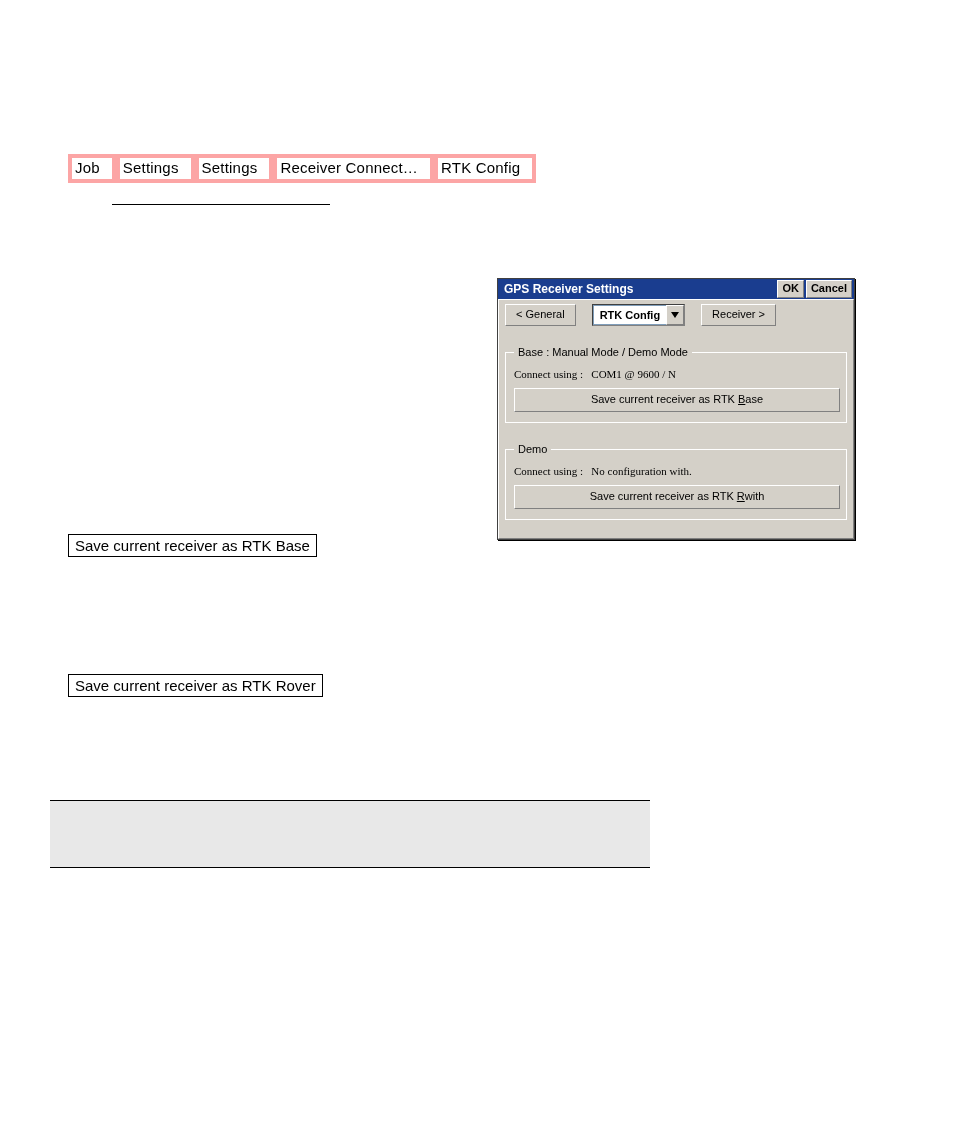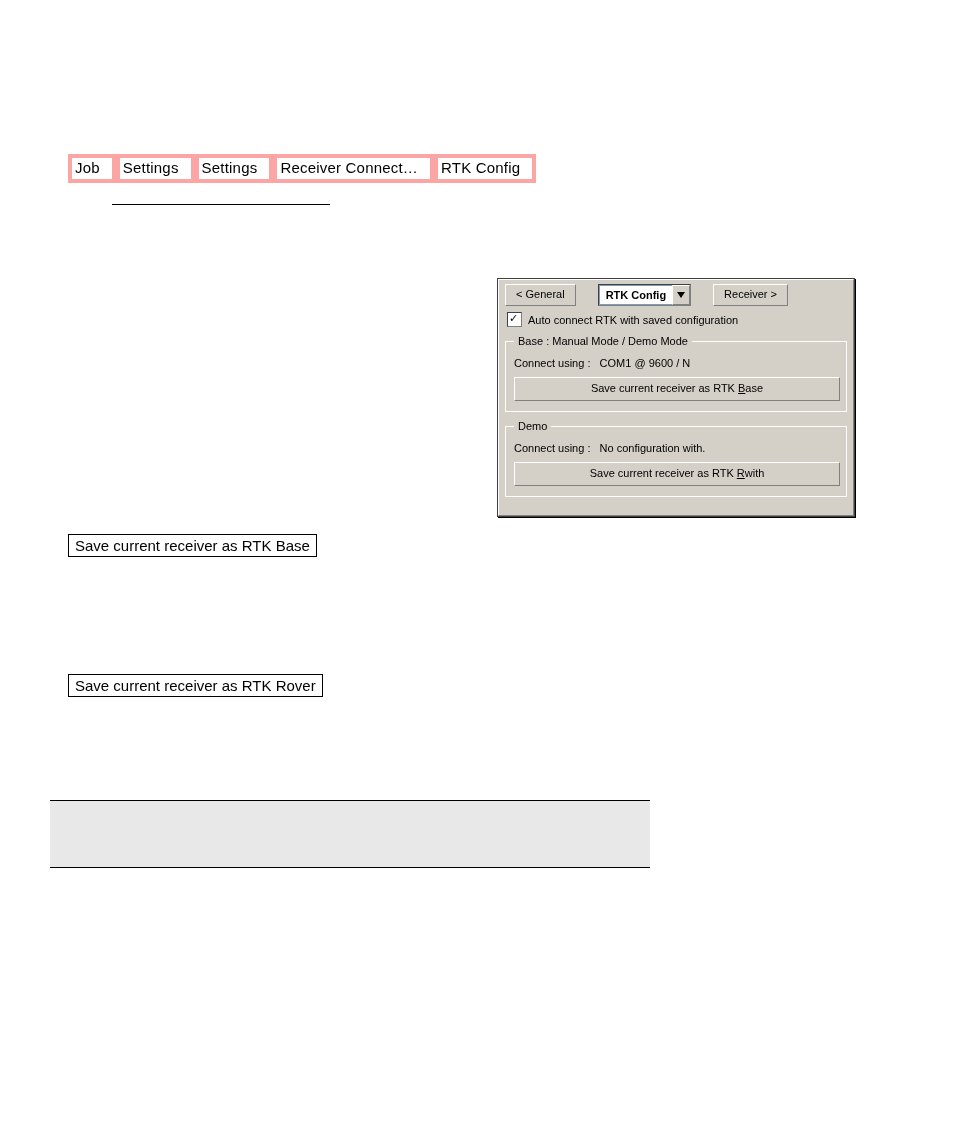--- a/index.html
+++ b/index.html
@@ -24,43 +24,43 @@
 
   
   .dialog{position:absolute;left:497px;top:278px;width:356px;font-family:Tahoma,Verdana,sans-serif;font-size:11px;color:#000;
           border:1px solid #404040;box-shadow:1px 1px 0 #000;}
   .titlebar{background:linear-gradient(#1a3d8f,#1a3d8f);color:#fff;display:flex;align-items:center;height:20px;
             padding:0 2px 0 6px;font-weight:bold;font-size:12px;}
   .titlebar .title{flex:1;}
   .tb-btn{background:#d4d0c8;color:#000;font-weight:bold;font-size:11px;border:1px solid #808080;
           border-top-color:#fff;border-left-color:#fff;height:16px;line-height:14px;padding:0 4px;margin-left:2px;cursor:pointer;}
   .client{background:#d4d0c8;border:1px solid #fff;border-right-color:#808080;border-bottom-color:#808080;padding:4px 6px 10px 6px;}
-  .tabrow{display:flex;align-items:center;gap:22px;margin-bottom:6px;}
+  .tabrow{display:flex;align-items:center;gap:16px;margin-bottom:6px;}
   .tab-btn{flex:0 0 auto;background:#d4d0c8;border:1px solid #808080;border-top-color:#fff;border-left-color:#fff;
            height:20px;line-height:18px;padding:0 10px;font-size:11px;cursor:pointer;}
   .tab-combo{display:flex;align-items:center;border:1px solid #808080;height:20px;background:#d4d0c8;
              border-top-color:#404040;border-left-color:#404040;}
   .tab-combo .sel{background:#fff;padding:0 6px;height:18px;line-height:18px;font-weight:bold;border:1px solid #7f9db9;border-right:none;}
   .tab-combo .arrow{width:16px;height:18px;background:#d4d0c8;border:1px solid #808080;border-top-color:#fff;border-left-color:#fff;
                     display:flex;align-items:center;justify-content:center;}
   .tab-combo .arrow svg{width:8px;height:6px;}
 
   .chk-row{display:flex;align-items:center;gap:6px;margin:6px 0 6px 2px;}
   .chk{width:13px;height:13px;background:#fff;border:1px solid #808080;border-top-color:#404040;border-left-color:#404040;position:relative;}
   .chk.checked::after{content:"";position:absolute;left:2px;top:-1px;width:9px;height:9px;
     background:
       linear-gradient(45deg,transparent 45%,#000 45%,#000 55%,transparent 55%),
       linear-gradient(-45deg,transparent 45%,#000 45%,#000 55%,transparent 55%);}
   .chk.checked::after{content:"✓";font-size:11px;line-height:11px;left:1px;top:0;color:#000;background:none;}
 
-  fieldset.grp{border:1px solid #808080;margin:8px 0 8px 0;padding:8px 8px 10px 8px;position:relative;background:#d4d0c8;}
+  fieldset.grp{border:1px solid #808080;margin:20px 0 8px 0;padding:8px 8px 10px 8px;position:relative;background:#d4d0c8;}
   fieldset.grp{border-top-color:#fff;border-left-color:#fff;border:1px solid #808080;}
   fieldset.grp{border:1px groove #fff;}
   fieldset.grp legend{font-size:11px;padding:0 4px;background:#d4d0c8;}
-  .kv{margin:2px 0 8px 0;}
+  .kv{margin:2px 0 8px 0;font-family:Liberation Serif, serif;}
   .big-btn{display:block;width:100%;background:#d4d0c8;border:1px solid #808080;border-top-color:#fff;border-left-color:#fff;
            height:22px;line-height:20px;text-align:center;font-size:11px;cursor:pointer;}
   .u{text-decoration:underline;}
 </style>
 </head>
 <body>
 <div class="page">
 
   <div class="crumbs">
     <span class="crumb">Job</span>
@@ -75,39 +75,40 @@
   <span class="btn-inline b1">Save current receiver as RTK Base</span>
   <span class="btn-inline b2">Save current receiver as RTK Rover</span>
 
   <div class="callout">
     <div class="rule"></div>
     <div class="body"></div>
     <div class="rule"></div>
   </div>
 
   <div class="dialog">
+    <div class="titlebar">
+      <span class="title">GPS Receiver Settings</span>
+      <span class="tb-btn">OK</span>
+      <span class="tb-btn">Cancel</span>
+    </div>
     <div class="client">
 
       <div class="tabrow">
         <span class="tab-btn">&lt; General</span>
         <span class="tab-combo">
           <span class="sel">RTK Config</span>
           <span class="arrow">
             <svg viewBox="0 0 8 6">
                 <polygon points="0,0 8,0 4,6" fill="#000"></polygon>
               </svg>
           </span>
         </span>
         <span class="tab-btn">Receiver &gt;</span>
       </div>
 
-      <div class="chk-row">
-        <span class="chk checked"></span>
-        <span>Auto connect RTK with saved  configuration</span>
-      </div>
 
       <fieldset class="grp">
         <legend>Base :  Manual Mode / Demo Mode</legend>
         <div class="kv">
           <span>Connect using :</span>
           &nbsp;&nbsp;<span>COM1  @ 9600 / N</span>
         </div>
         <span class="big-btn">
           <span>Save current receiver as RTK </span><span class="u">B</span><span>ase</span>
         </span>

